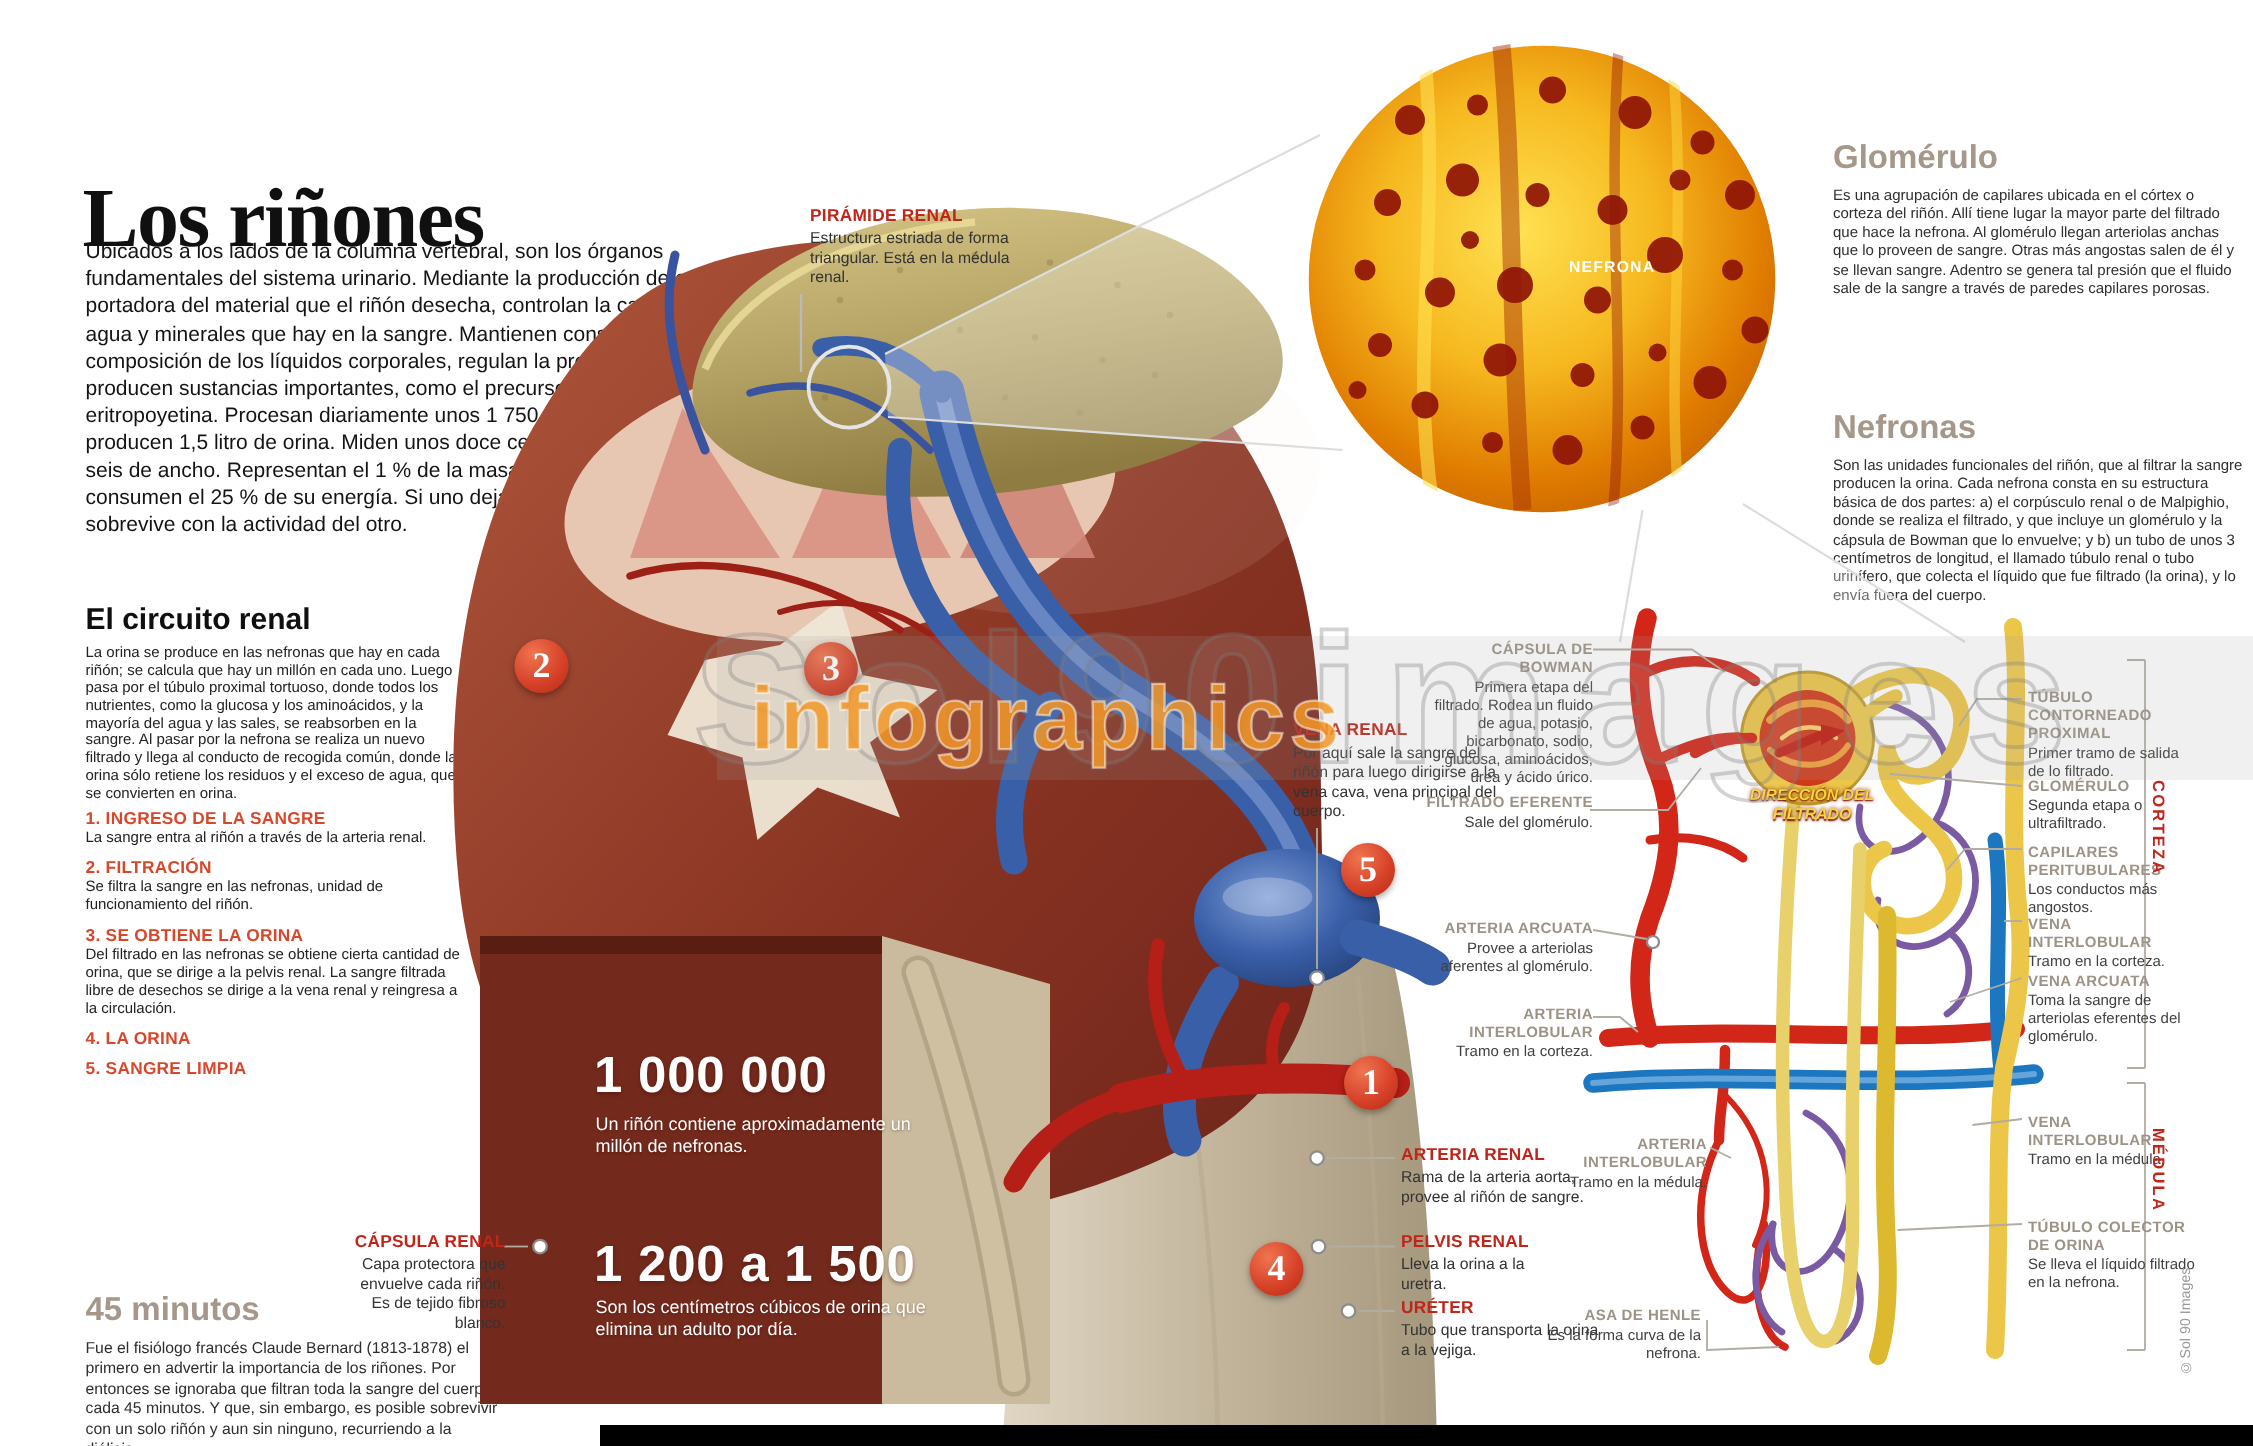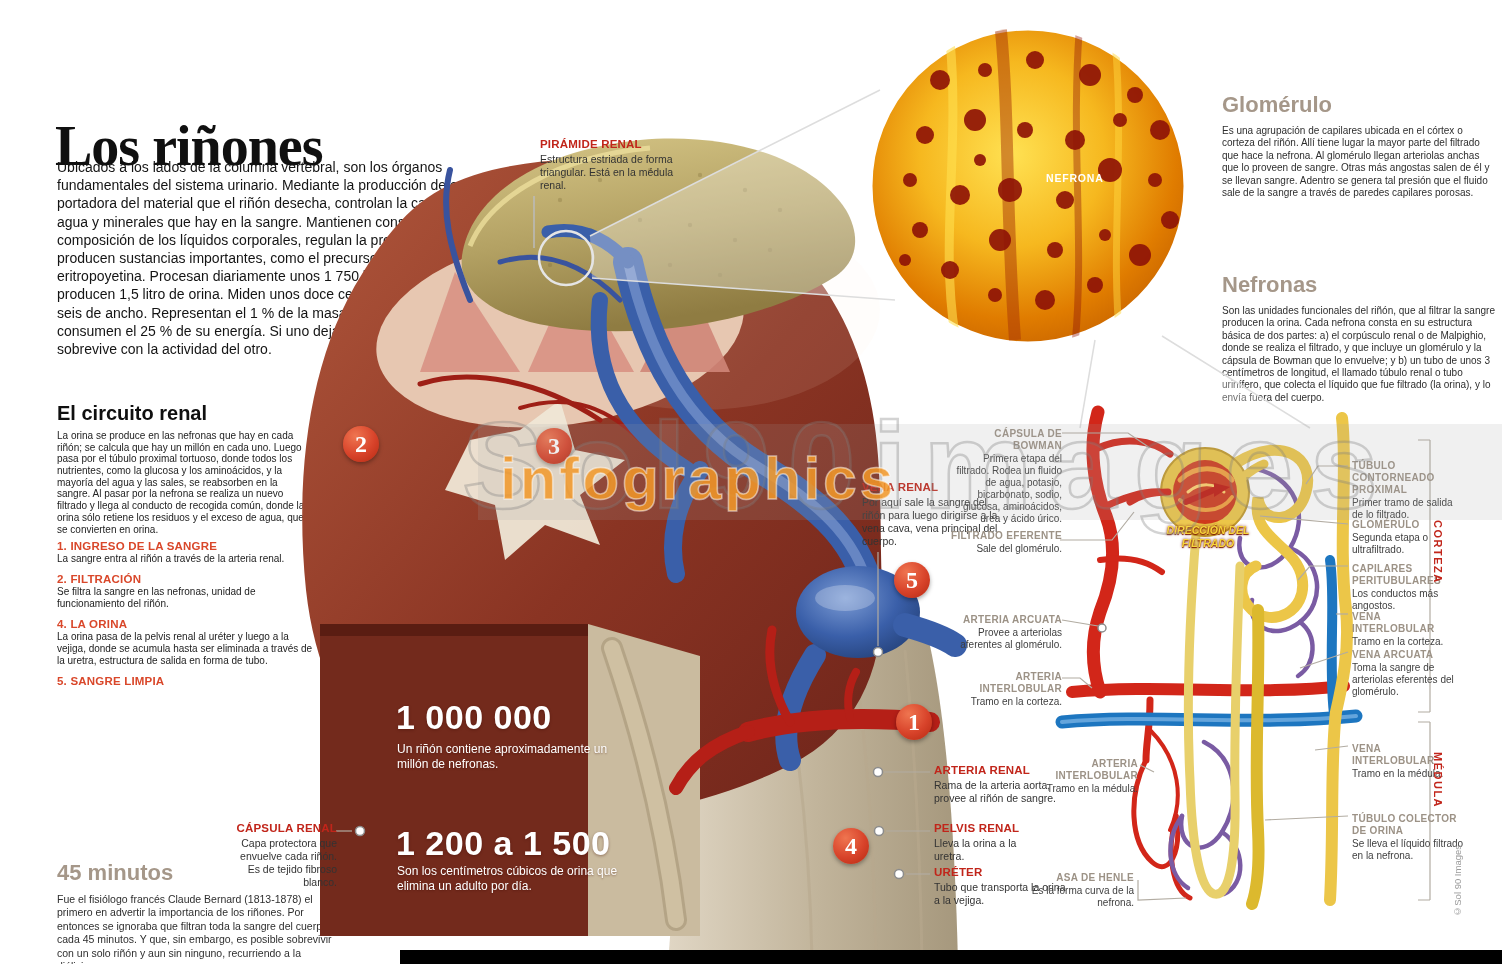--- a/index.html
+++ b/index.html
@@ -308,22 +308,25 @@
   <div class="abs steps">
     <div class="step">
       <div class="t">1. INGRESO DE LA SANGRE</div>
       <div class="d">La sangre entra al riñón a través de la arteria renal.</div>
     </div>
     <div class="step">
       <div class="t">2. FILTRACIÓN</div>
       <div class="d">Se filtra la sangre en las nefronas, unidad de funcionamiento del riñón.</div>
     </div>
     <div class="step">
+      <div class="t">3. SE OBTIENE LA ORINA</div>
+      <div class="d">Del filtrado en las nefronas se obtiene cierta cantidad de orina, que se dirige a la pelvis renal. La sangre filtrada libre de desechos se dirige a la vena renal y reingresa a la circulación.</div>
+    </div>
+    <div class="step">
       <div class="t">4. LA ORINA</div>
-      <div class="d">La orina pasa de la pelvis renal al uréter y luego a la vejiga, donde se acumula hasta ser eliminada a través de la uretra, estructura de salida en forma de tubo.</div>
     </div>
     <div class="step">
       <div class="t">5. SANGRE LIMPIA</div>
     </div>
   </div>
 
   <div class="abs graysec minutos">
     <div class="h">45 minutos</div>
     <div class="b">Fue el fisiólogo francés Claude Bernard (1813-1878) el primero en advertir la importancia de los riñones. Por entonces se ignoraba que filtran toda la sangre del cuerpo cada 45 minutos. Y que, sin embargo, es posible sobrevivir con un solo riñón y aun sin ninguno, recurriendo a la diálisis.</div>
   </div>

